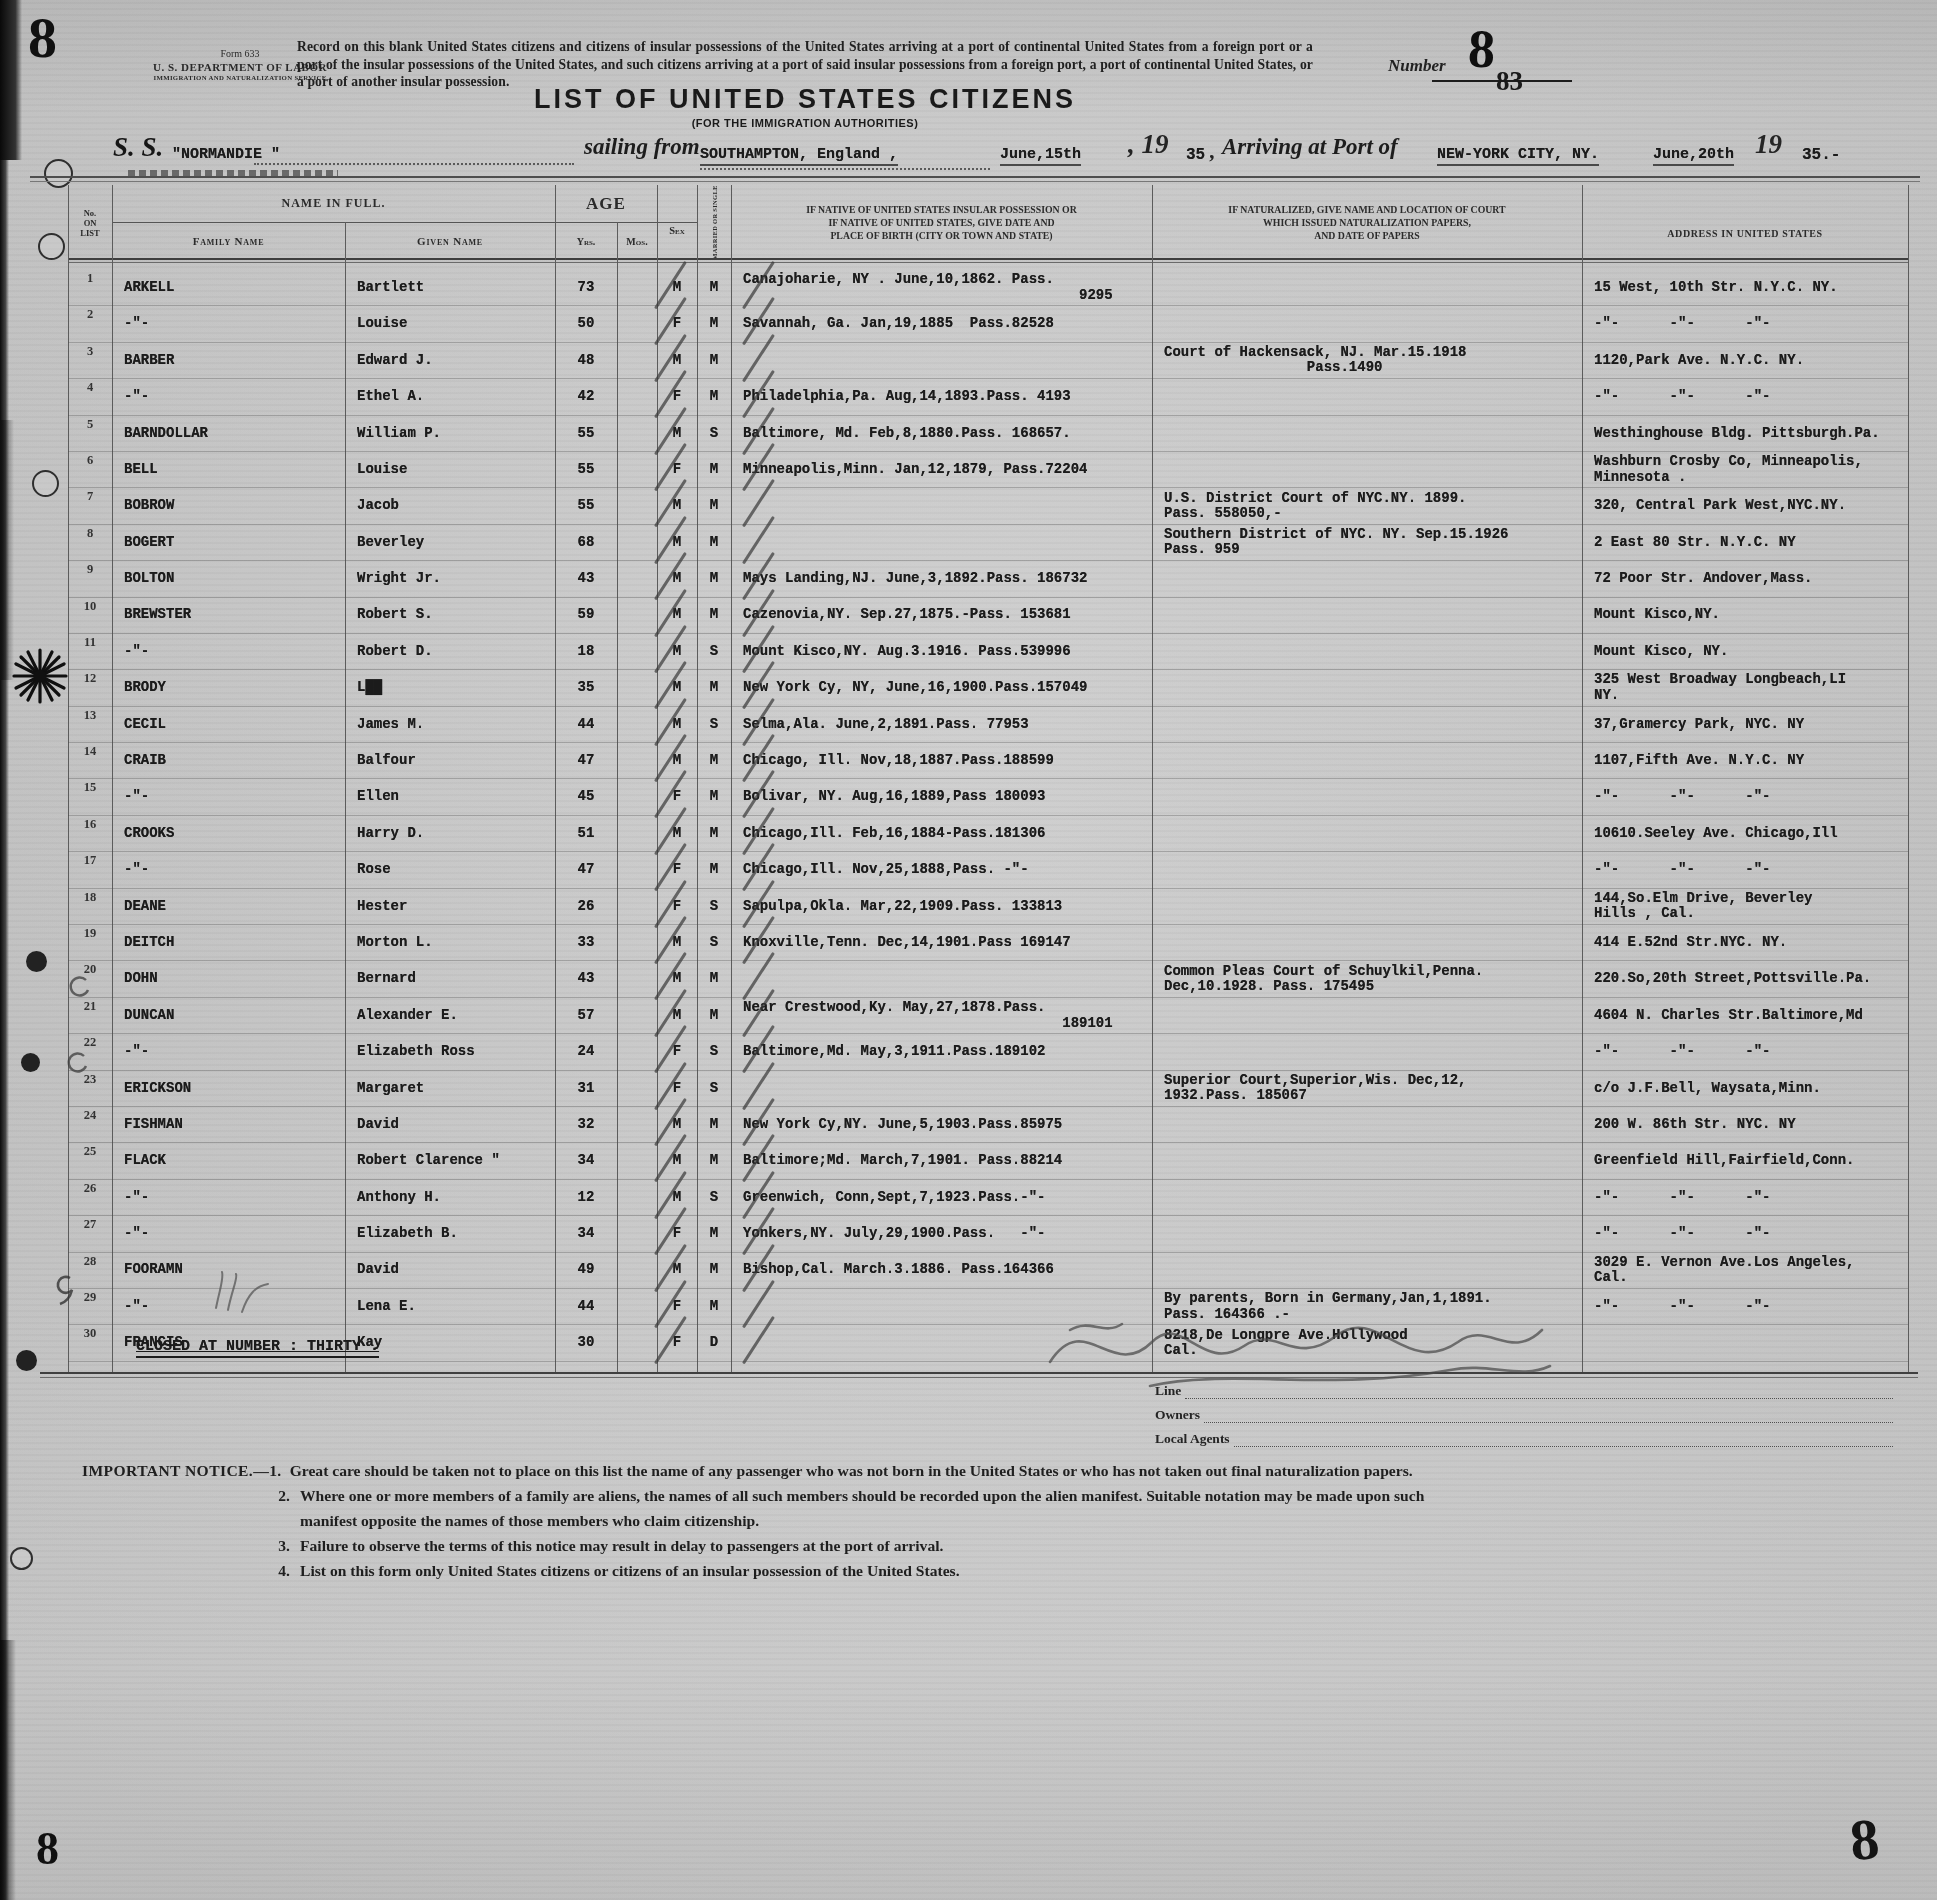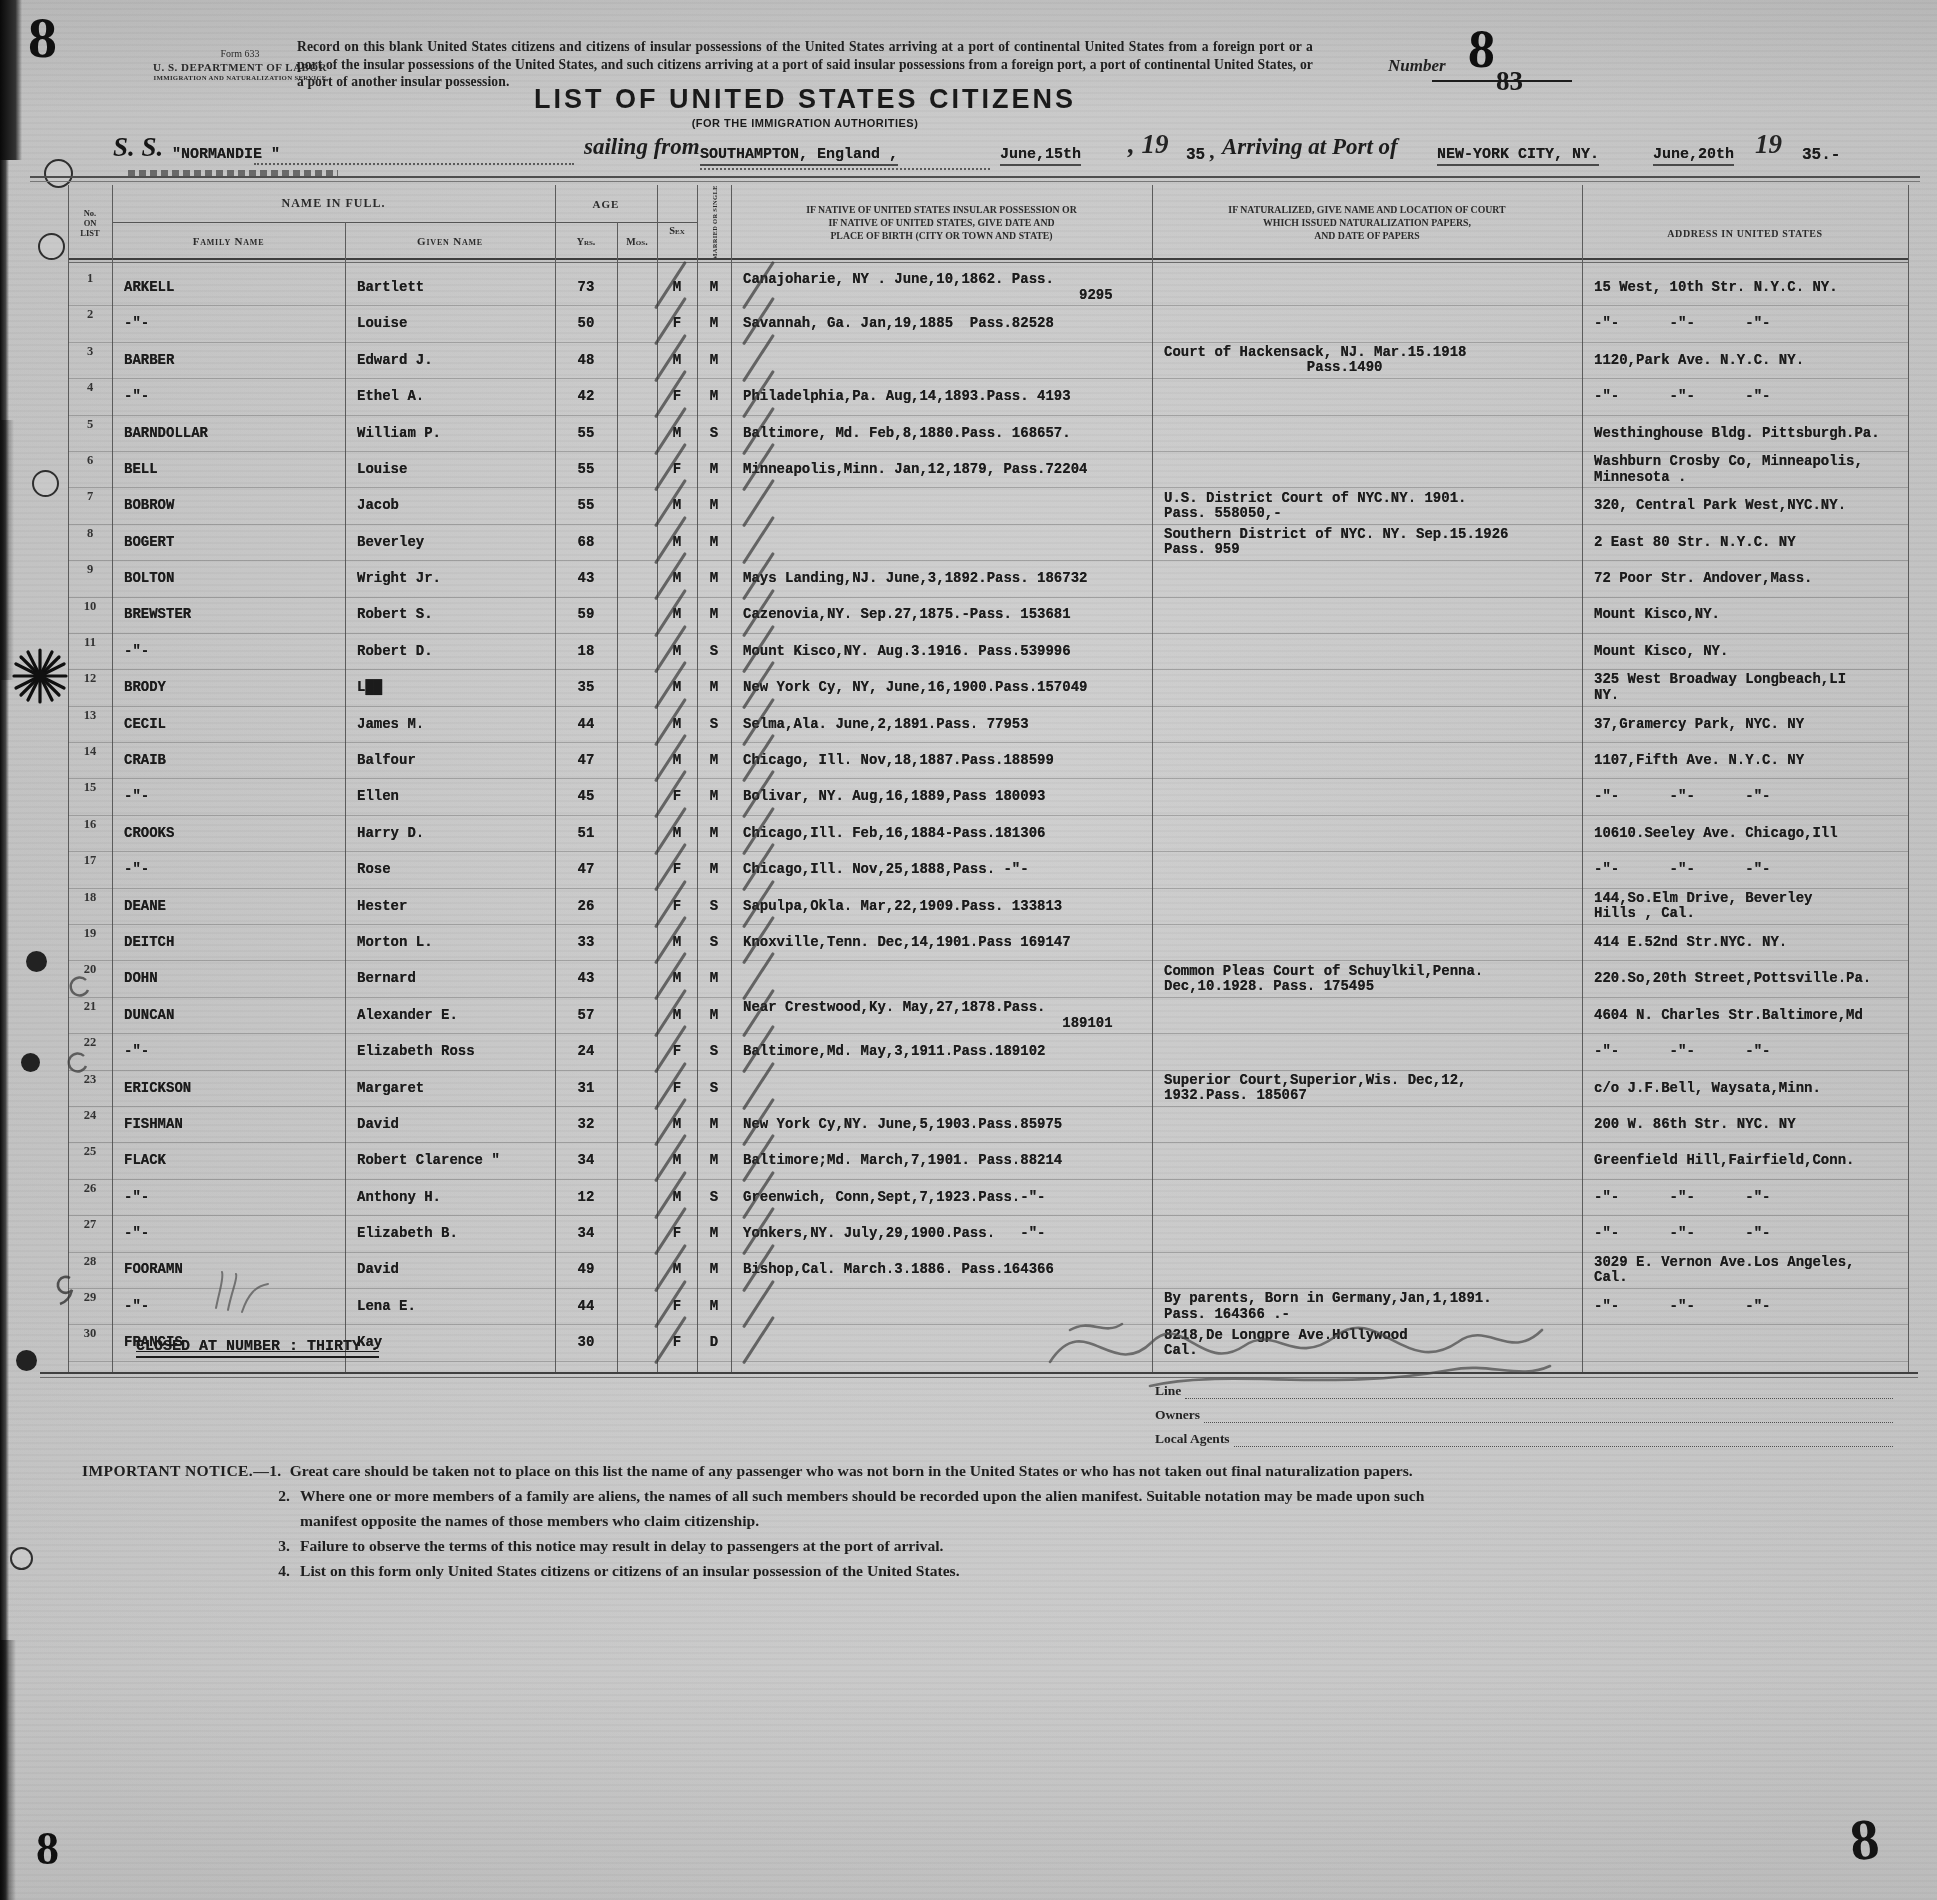--- a/index.html
+++ b/index.html
@@ -167,21 +167,21 @@
   <div class="abs stamp-smudge"></div>
   <div class="abs topline1"></div>
   <div class="abs topline2"></div>
 
   <div class="th preline center" style="left:68px;top:185px;width:44px;height:75px;font-size:8.5px;line-height:10px;">No.
 ON
 LIST</div>
   <div class="th smallcaps" style="left:112px;top:185px;width:443px;height:37px;font-size:12px;letter-spacing:1px;">NAME IN FULL.</div>
   <div class="th smallcaps" style="left:112px;top:222px;width:233px;height:38px;font-size:11px;letter-spacing:.8px;">Family Name</div>
   <div class="th smallcaps" style="left:345px;top:222px;width:210px;height:38px;font-size:11px;letter-spacing:.8px;">Given Name</div>
-  <div class="th" style="left:555px;top:185px;width:102px;height:37px;font-size:11px;letter-spacing:1px;">AGE</div>
+  <div class="th" style="left:555px;top:185px;width:102px;height:37px;font-size:17px;letter-spacing:1px;">AGE</div>
   <div class="th smallcaps" style="left:555px;top:222px;width:62px;height:38px;font-size:10px;">Yrs.</div>
   <div class="th smallcaps" style="left:617px;top:222px;width:40px;height:38px;font-size:10px;">Mos.</div>
   <div class="th smallcaps" style="left:657px;top:200px;width:40px;height:60px;font-size:10.5px;">Sex</div>
   <div class="th" style="left:697px;top:185px;width:34px;height:75px;font-size:6.5px;letter-spacing:.3px;transform:rotate(-90deg);transform-origin:center;white-space:nowrap;">MARRIED OR SINGLE</div>
   <div class="th preline center" style="left:731px;top:185px;width:421px;height:75px;font-size:9.8px;line-height:13px;">IF NATIVE OF UNITED STATES INSULAR POSSESSION OR
 IF NATIVE OF UNITED STATES, GIVE DATE AND
 PLACE OF BIRTH (CITY OR TOWN AND STATE)</div>
   <div class="th preline center" style="left:1152px;top:185px;width:430px;height:75px;font-size:9.8px;line-height:13px;">IF NATURALIZED, GIVE NAME AND LOCATION OF COURT
 WHICH ISSUED NATURALIZATION PAPERS,
 AND DATE OF PAPERS</div>
@@ -293,21 +293,21 @@
     </div>
       <div class="trow">
       <div class="c c-no">7</div>
       <div class="c c-family typed">BOBROW</div>
       <div class="c c-given typed">Jacob</div>
       <div class="c c-yrs typed">55</div>
       <div class="c c-mos typed"></div>
       <div class="c c-sex typed">M</div>
       <div class="c c-ms typed">M</div>
       <div class="c c-birth typed"></div>
-      <div class="c c-nat typed">U.S. District Court of NYC.NY. 1901.
+      <div class="c c-nat typed">U.S. District Court of NYC.NY. 1899.
 Pass. 558050,-</div>
       <div class="c c-addr typed">320, Central Park West,NYC.NY.</div>
       <span class="slash s1"></span>
       <span class="slash s2"></span>
     </div>
       <div class="trow">
       <div class="c c-no">8</div>
       <div class="c c-family typed">BOGERT</div>
       <div class="c c-given typed">Beverley</div>
       <div class="c c-yrs typed">68</div>

